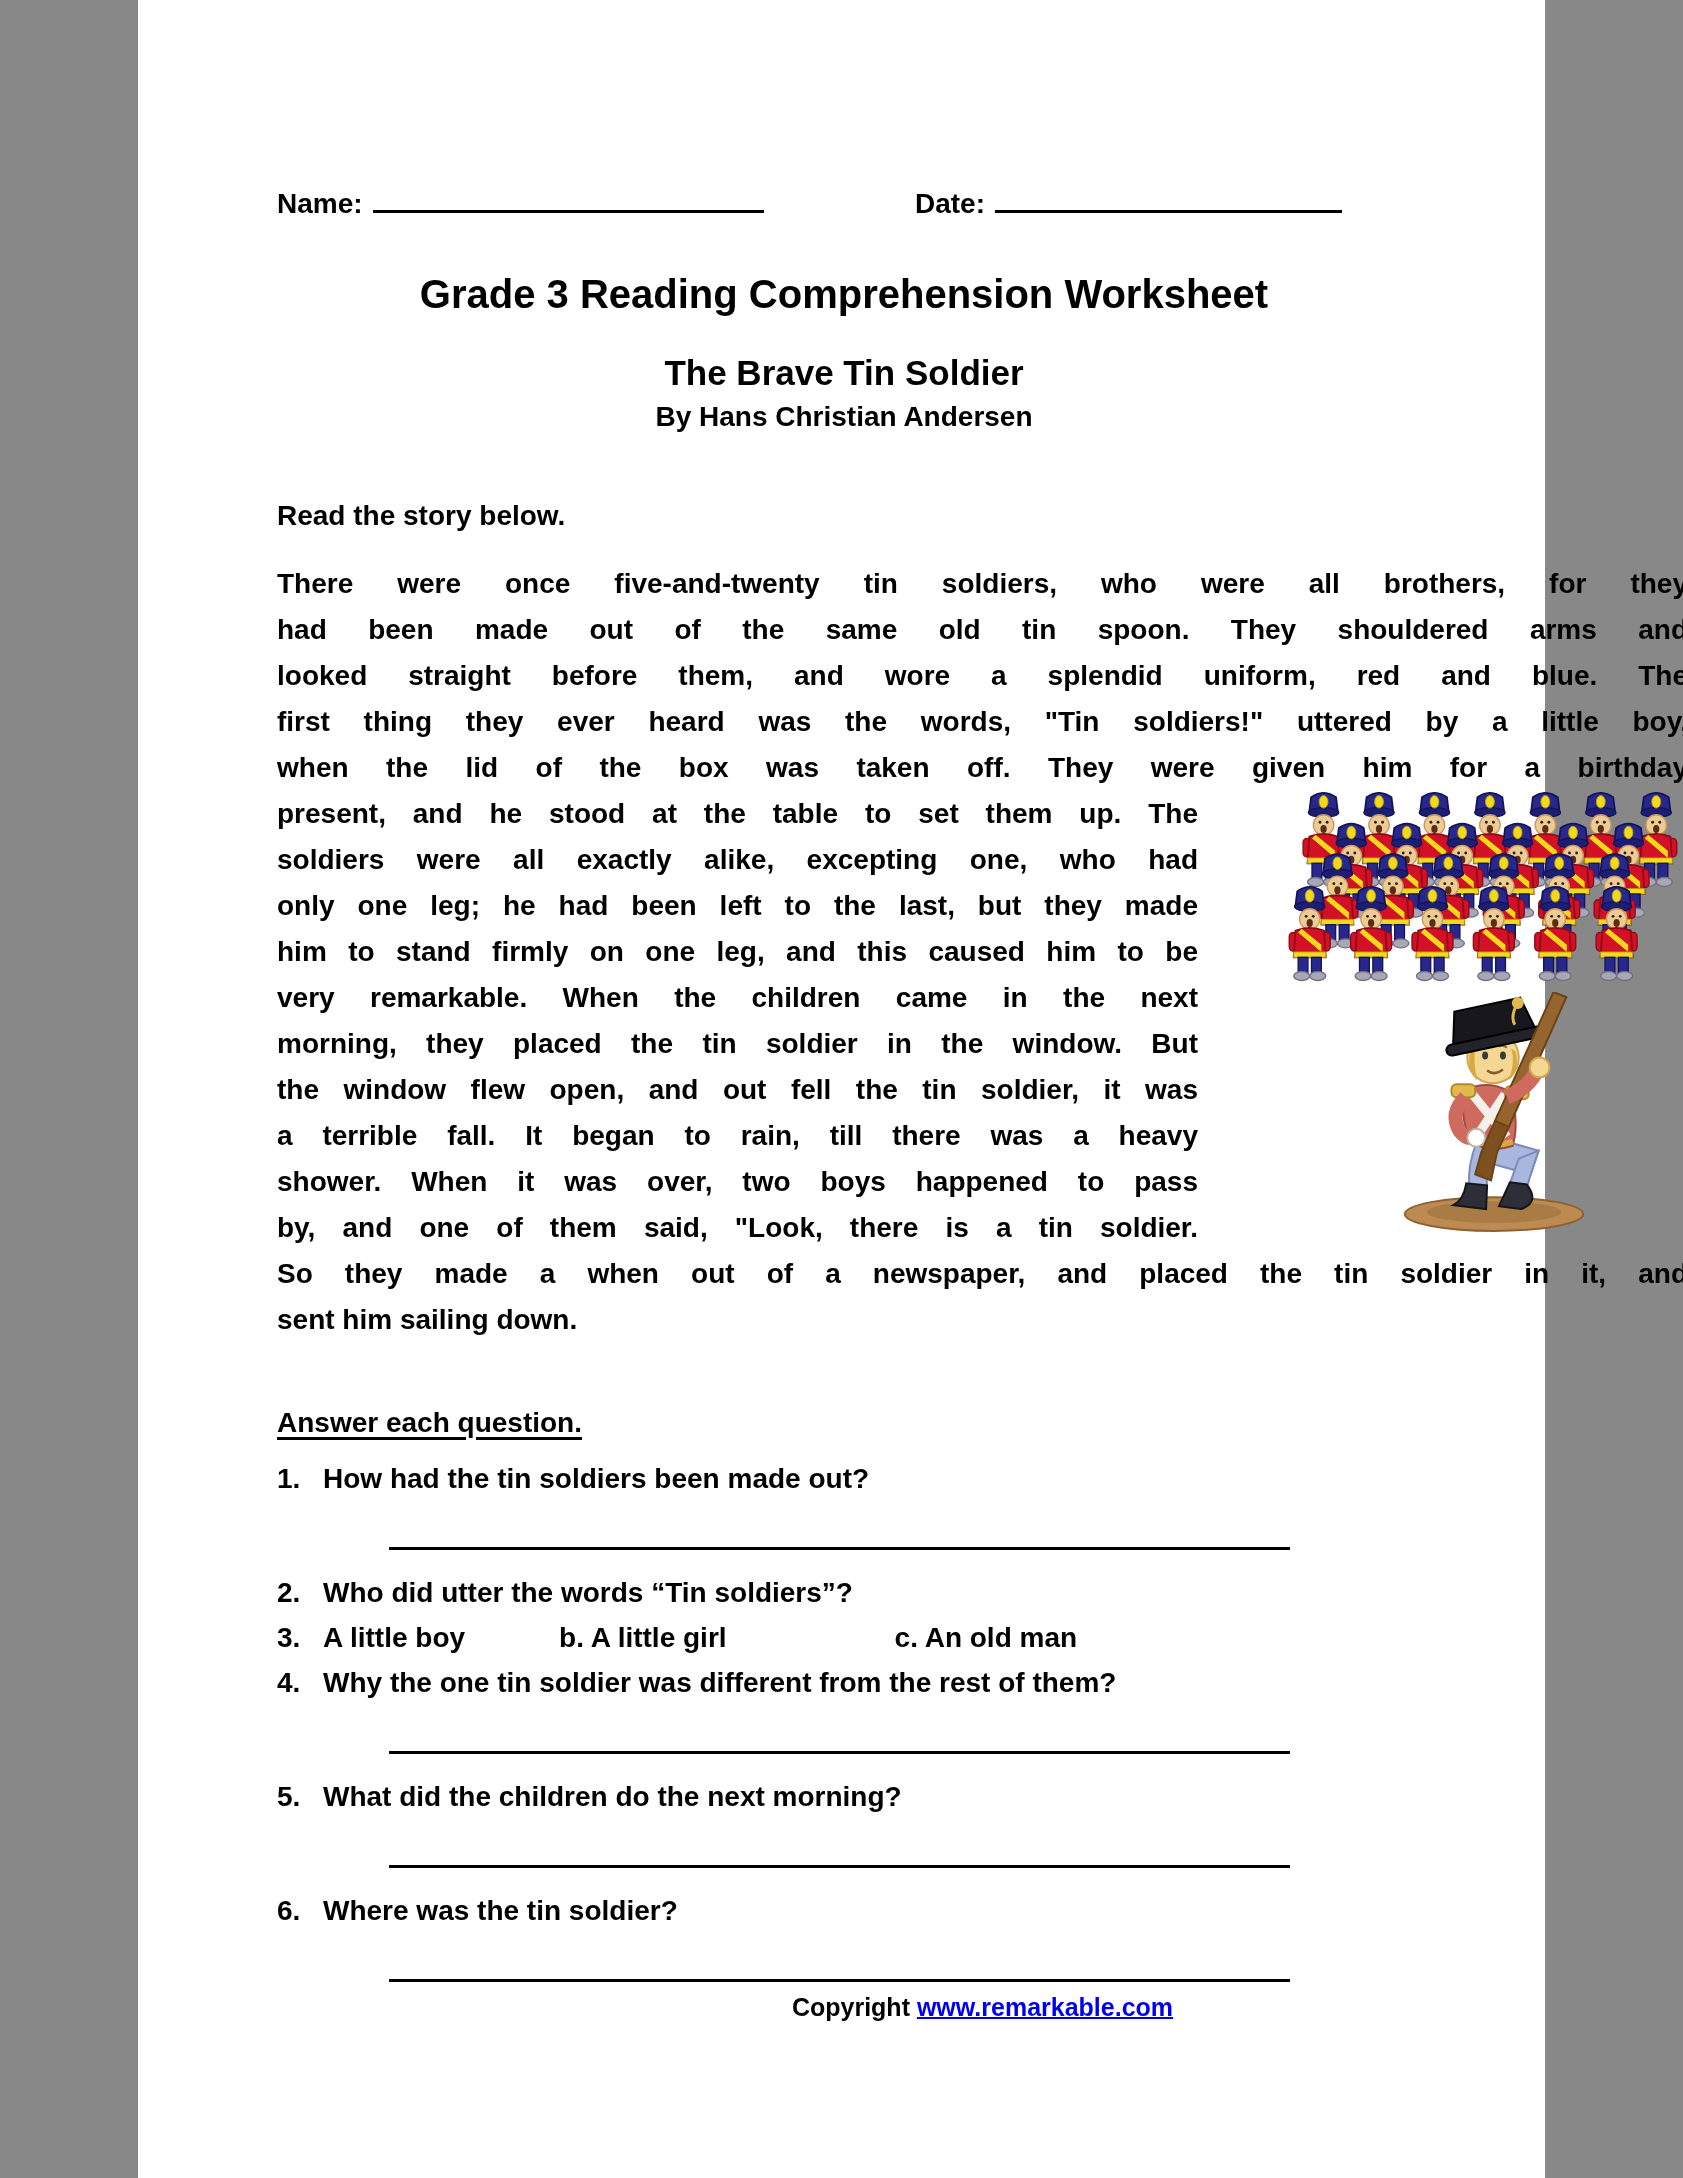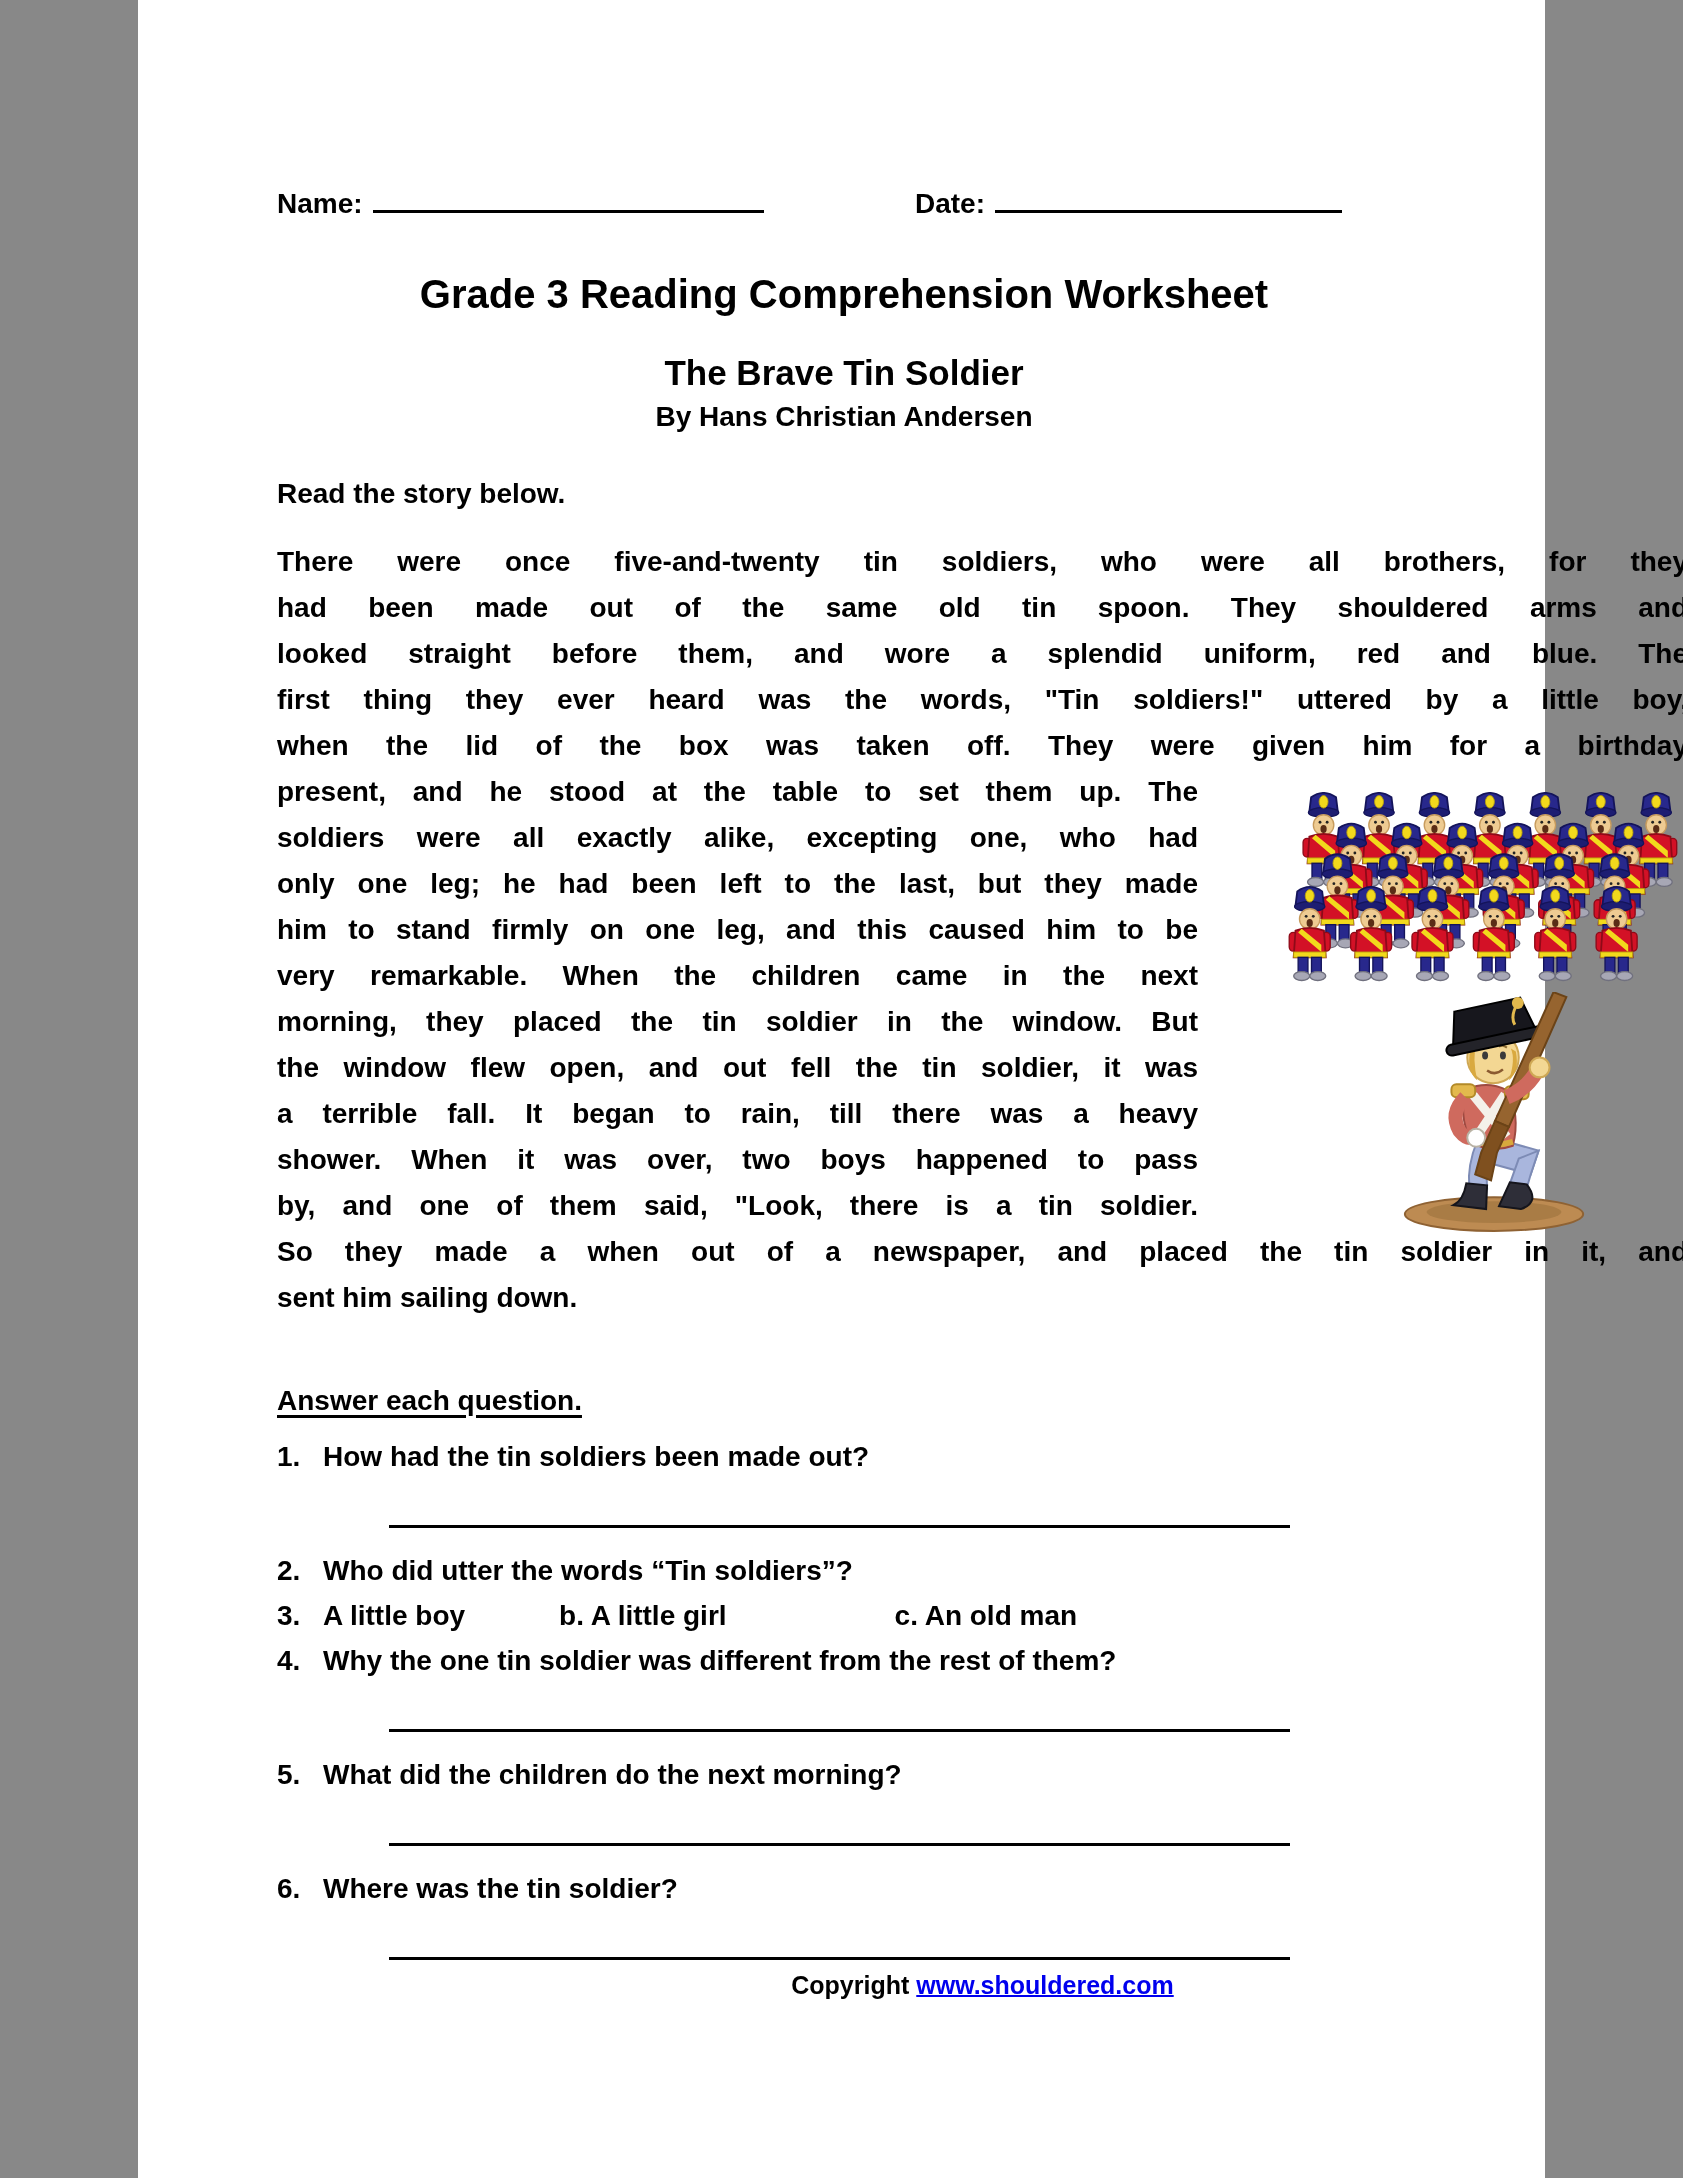--- a/index.html
+++ b/index.html
@@ -18,21 +18,21 @@
   .name-date-row{display:flex;justify-content:space-between;align-items:flex-end;height:32px;}
   .field-label{font-size:28px;line-height:32px;}
   .blank-line{display:inline-block;border-bottom:3px solid #000;height:24px;vertical-align:baseline;margin-left:10px;}
   .name-blank{width:391px;}
   .date-blank{width:347px;}
   .date-field{margin-right:69px;}
   
   .title{margin:50px 0 0 0;font-size:40px;line-height:48px;text-align:center;font-weight:700;}
   .story-title{margin:34px 0 0 0;font-size:35px;line-height:42px;text-align:center;font-weight:700;}
   .byline{margin-top:6px;font-size:28px;line-height:34px;text-align:center;}
-  .read-label{margin-top:43px;font-size:28px;line-height:34px;}
+  .read-label{margin-top:65px;font-size:28px;line-height:34px;}
   
   .story-part{
     font-size:28px;line-height:46px;
     white-space:pre-line;
     text-align:justify;
   }
   .justify-all{text-align-last:justify;-moz-text-align-last:justify;}
   .story-full{width:1411px;}
   .story-narrow{width:921px;}
   .story-p1{margin-top:28px;}
@@ -223,17 +223,17 @@
   </div>
   <div class="answer-line"></div>
 
   <div class="q-row q-after-line">
     <span class="q-num">6.</span>
     <span class="q-text">Where was the tin soldier?</span>
   </div>
   <div class="answer-line"></div>
 
   <div class="footer">
-    <span>Copyright </span><a class="footer-link" href="#">www.shouldered.com</a>
+    <span>Copyright </span><a class="footer-link" href="#">www.remarkable.com</a>
   </div>
 
 </div>
 
 
 </body></html>

